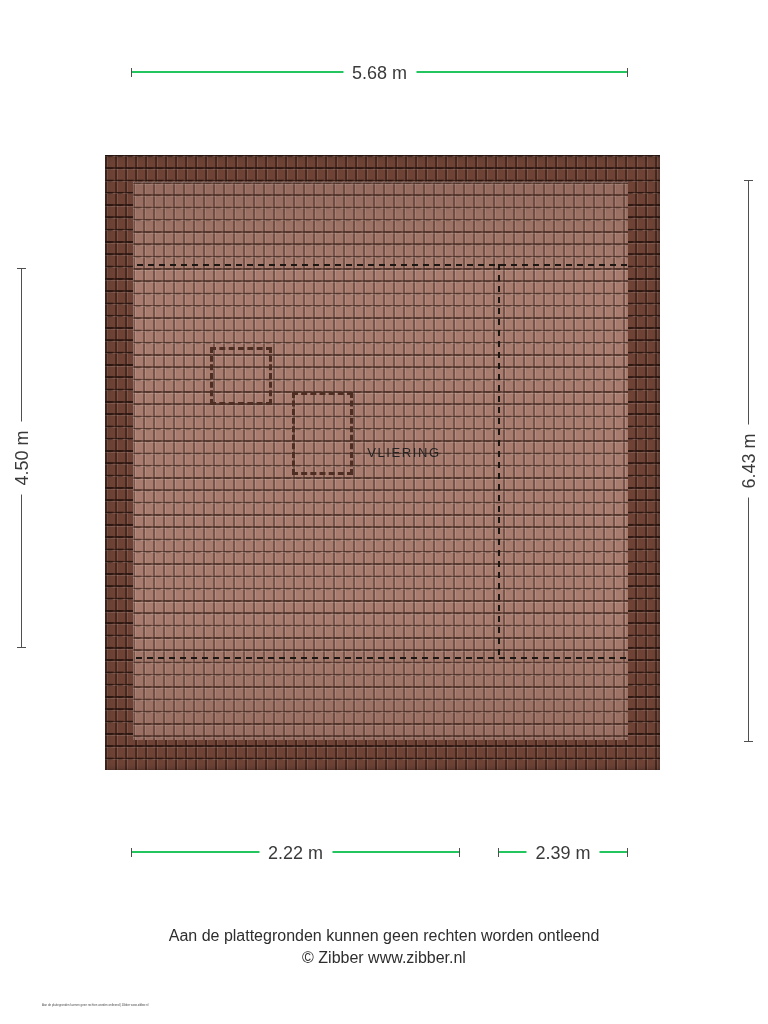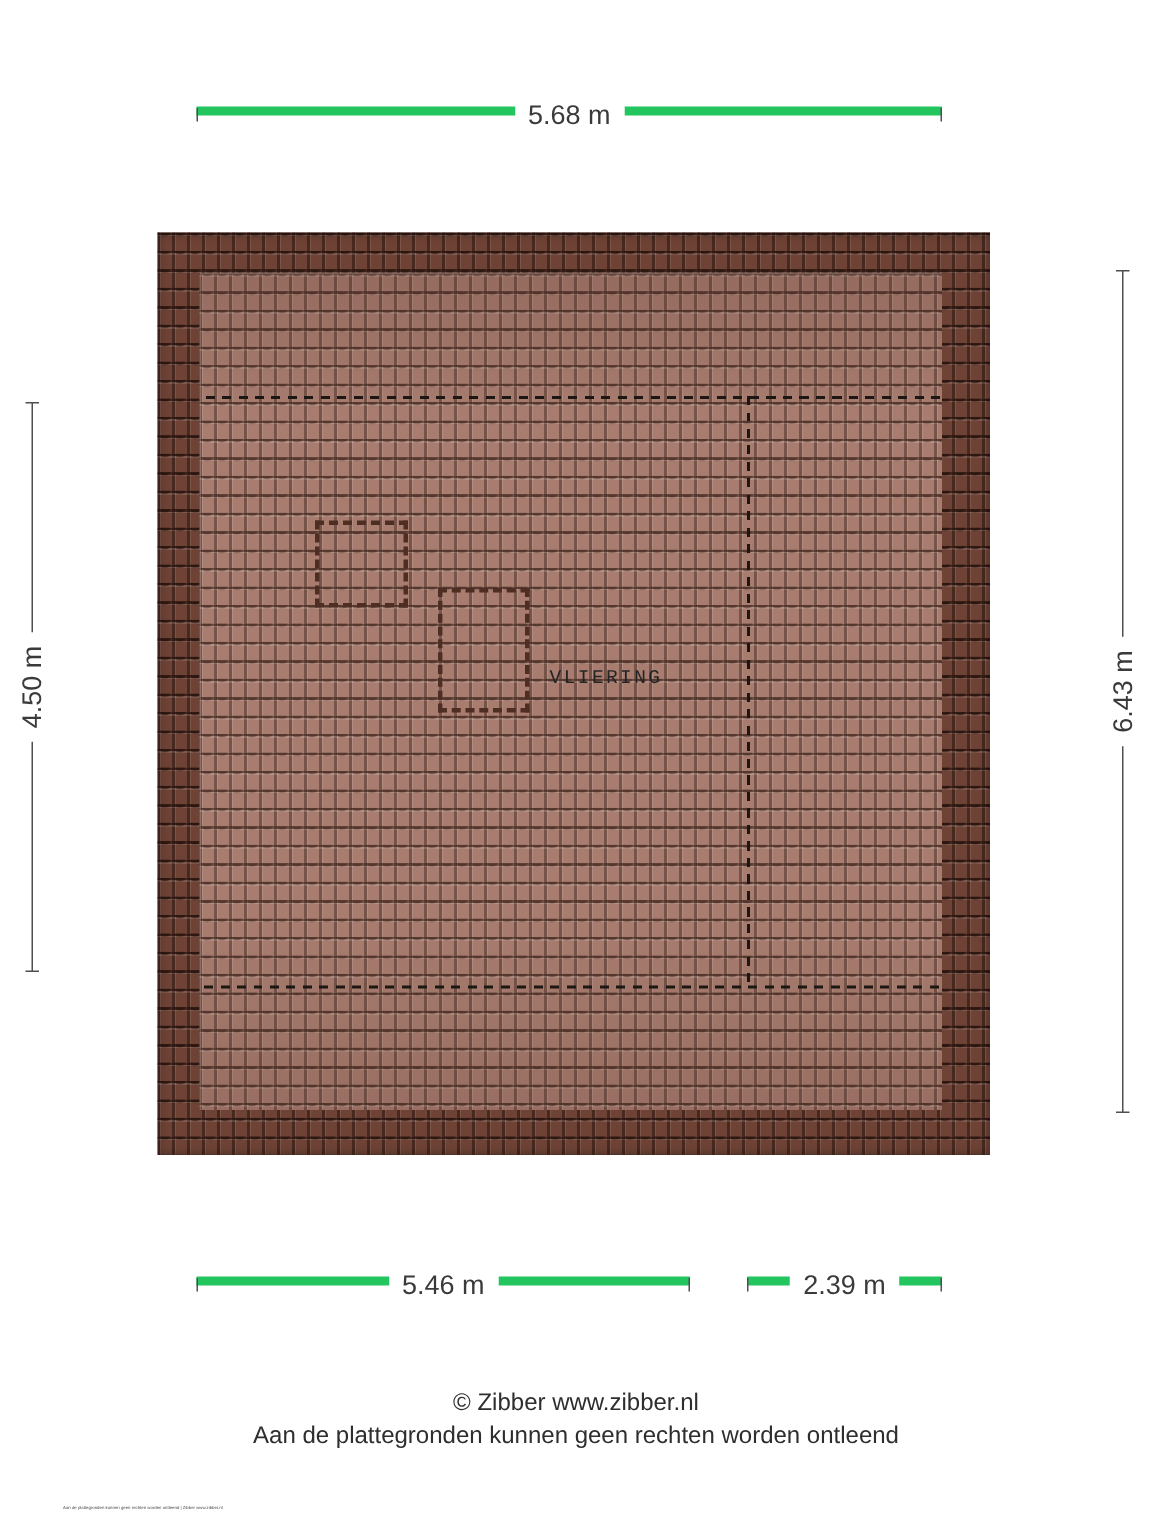--- a/index.html
+++ b/index.html
@@ -15,21 +15,20 @@
   
   .roof {
     position:absolute; left:105px; top:155px; width:555px; height:615px;
     background-color:#6e4336;
     background-image:
       radial-gradient(7px 4px at 5px 0px, rgba(25,10,6,.55) 0 45%, rgba(25,10,6,0) 62%),
       repeating-linear-gradient(to bottom, rgba(30,12,8,.50) 0 1.5px, rgba(255,255,255,.12) 1.5px 2.5px, rgba(0,0,0,0) 2.5px 12.3px),
       repeating-linear-gradient(to right, rgba(30,12,8,.48) 0 1.6px, rgba(255,255,255,.10) 1.6px 2.6px, rgba(0,0,0,0) 2.6px 10px);
     background-size:10px 12.3px, auto, auto;
     box-shadow: inset 0 0 7px rgba(0,0,0,.38);
-    font-family: Liberation Mono, monospace;
   }
   .roof-inner {
     position:absolute; left:28px; top:27px; width:495px; height:558px;
     background-color:#a87d70;
     background-image:
       radial-gradient(7px 4px at 5px 0px, rgba(40,18,10,.42) 0 45%, rgba(40,18,10,0) 62%),
       repeating-linear-gradient(to bottom, rgba(45,22,14,.42) 0 1.5px, rgba(255,255,255,.14) 1.5px 2.5px, rgba(0,0,0,0) 2.5px 12.3px),
       repeating-linear-gradient(to right, rgba(45,22,14,.40) 0 1.6px, rgba(255,255,255,.12) 1.6px 2.6px, rgba(0,0,0,0) 2.6px 10px);
     background-size:10px 12.3px, auto, auto;
     box-shadow: inset 0 1px 0 rgba(255,255,255,.28), inset 1px 0 0 rgba(255,255,255,.18);
@@ -59,21 +58,21 @@
 
   .room-label {
     position:absolute; left:299px; top:297px;
     transform:translate(-50%,-50%);
     font-size:13px; letter-spacing:1.6px; color:#242424;
     white-space:nowrap;
   }
 
   
   .dim-h {
-    position:absolute; height:0; border-top:6px solid #22c55e;
+    position:absolute; height:0; border-top:2px solid #22c55e;
   }
   .dim-h::before, .dim-h::after {
     content:""; position:absolute; width:1px; height:9px; top:-5px; background:#4f4f4f;
   }
   .dim-h::before { left:0; }
   .dim-h::after  { right:0; }
   .dim-v {
     position:absolute; width:0; border-left:1px solid #4f4f4f;
   }
   .dim-v::before, .dim-v::after {
@@ -131,26 +130,26 @@
     <div class="dash-h" style="left:31px; top:502px; width:491px;"></div>
     <div class="dash-v" style="left:393px; top:109px; height:395px;"></div>
 
     <div class="dash-square" style="left:105px; top:192px; width:62px; height:58px;"></div>
     <div class="dash-square" style="left:187px; top:237px; width:61px; height:83px;"></div>
 
     <div class="room-label">VLIERING</div>
   </div>
 
   <div class="dim-h" style="left:131px; top:851px; width:329px;">
-    <span class="dim-label">5.46 m</span>
+    <span class="dim-label">2.22 m</span>
   </div>
   <div class="dim-h" style="left:498px; top:851px; width:130px;">
     <span class="dim-label">2.39 m</span>
   </div>
 
   <div class="footer">
+    <div>Aan de plattegronden kunnen geen rechten worden ontleend</div>
     <div>© Zibber www.zibber.nl</div>
-    <div>Aan de plattegronden kunnen geen rechten worden ontleend</div>
   </div>
 
   <div class="micro-note">Aan de plattegronden kunnen geen rechten worden ontleend | Zibber www.zibber.nl</div>
 
 </div>
 
 </body></html>

